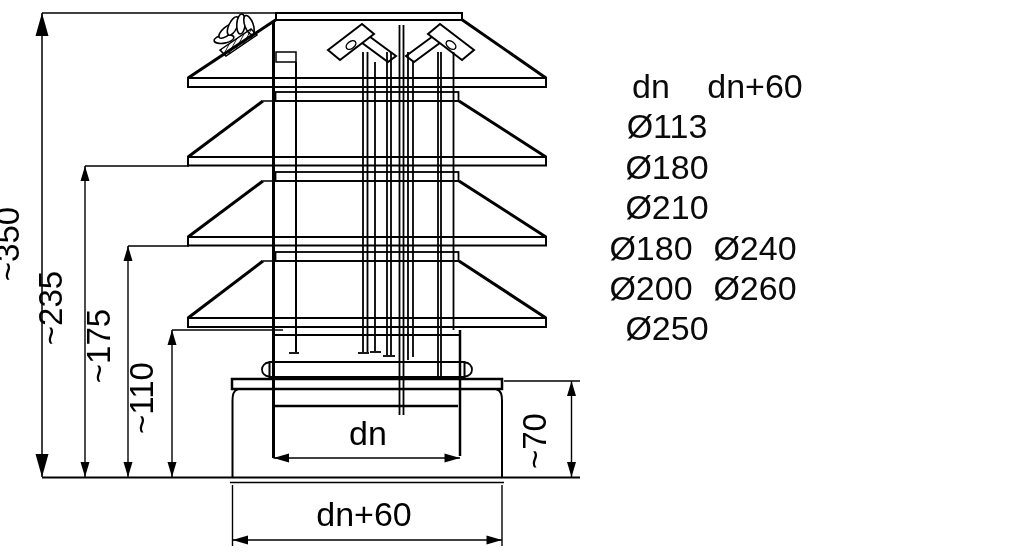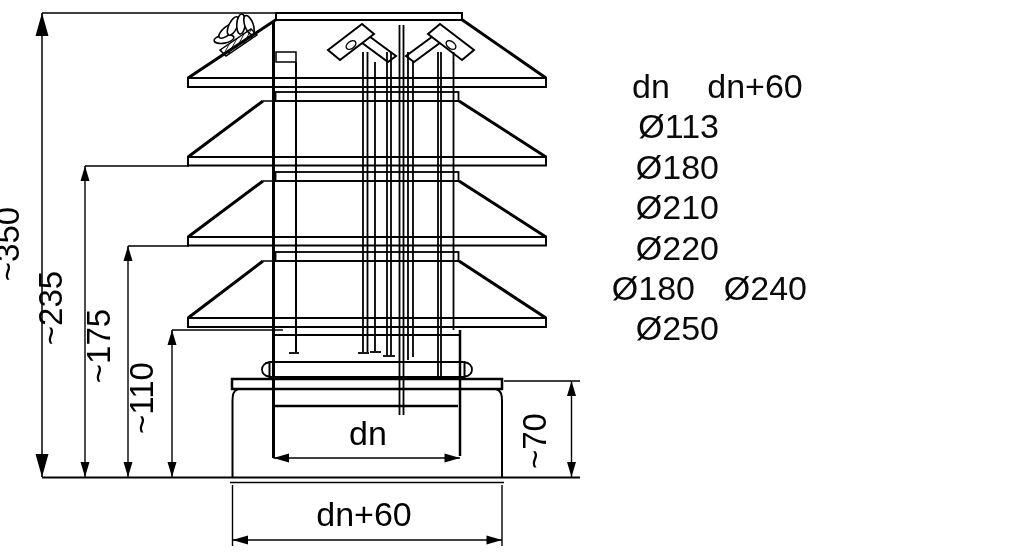--- a/index.html
+++ b/index.html
@@ -11,21 +11,21 @@
   svg text{fill:#000;}
   .dim-label{font-size:33px;}
   .dim-label-b{font-size:34px;}
   
   #size-table{
     position:absolute;left:607px;top:66px;
     font-size:34px;line-height:40.4px;color:#0a0a0a;
     display:flex;flex-direction:column;
   }
   .trow{display:flex;}
-  .tcell{width:88px;text-align:right;white-space:nowrap;}
+  .tcell{width:88px;text-align:center;white-space:nowrap;}
   .tcell:last-child{width:104px;margin-left:8px;}
   .thead .tcell{text-align:center;}
 </style>
 </head>
 <body>
 
 <div id="stage">
 
   <svg id="drawing" width="600" height="553" viewBox="0 0 600 553" stroke="#000" fill="none" stroke-width="2">
     <defs>
@@ -191,25 +191,28 @@
         <div class="trow">
           <div class="tcell">Ø113</div>
         </div>
         <div class="trow">
           <div class="tcell">Ø180</div>
         </div>
         <div class="trow">
           <div class="tcell">Ø210</div>
         </div>
         <div class="trow">
-          <div class="tcell">Ø220</div>
         </div>
         <div class="trow">
           <div class="tcell">Ø180</div>
           <div class="tcell">Ø240</div>
         </div>
         <div class="trow">
+          <div class="tcell">Ø200</div>
+          <div class="tcell">Ø260</div>
+        </div>
+        <div class="trow">
           <div class="tcell">Ø250</div>
         </div>
       </div>
   </div>
 
 </div>
 
 </body></html>

